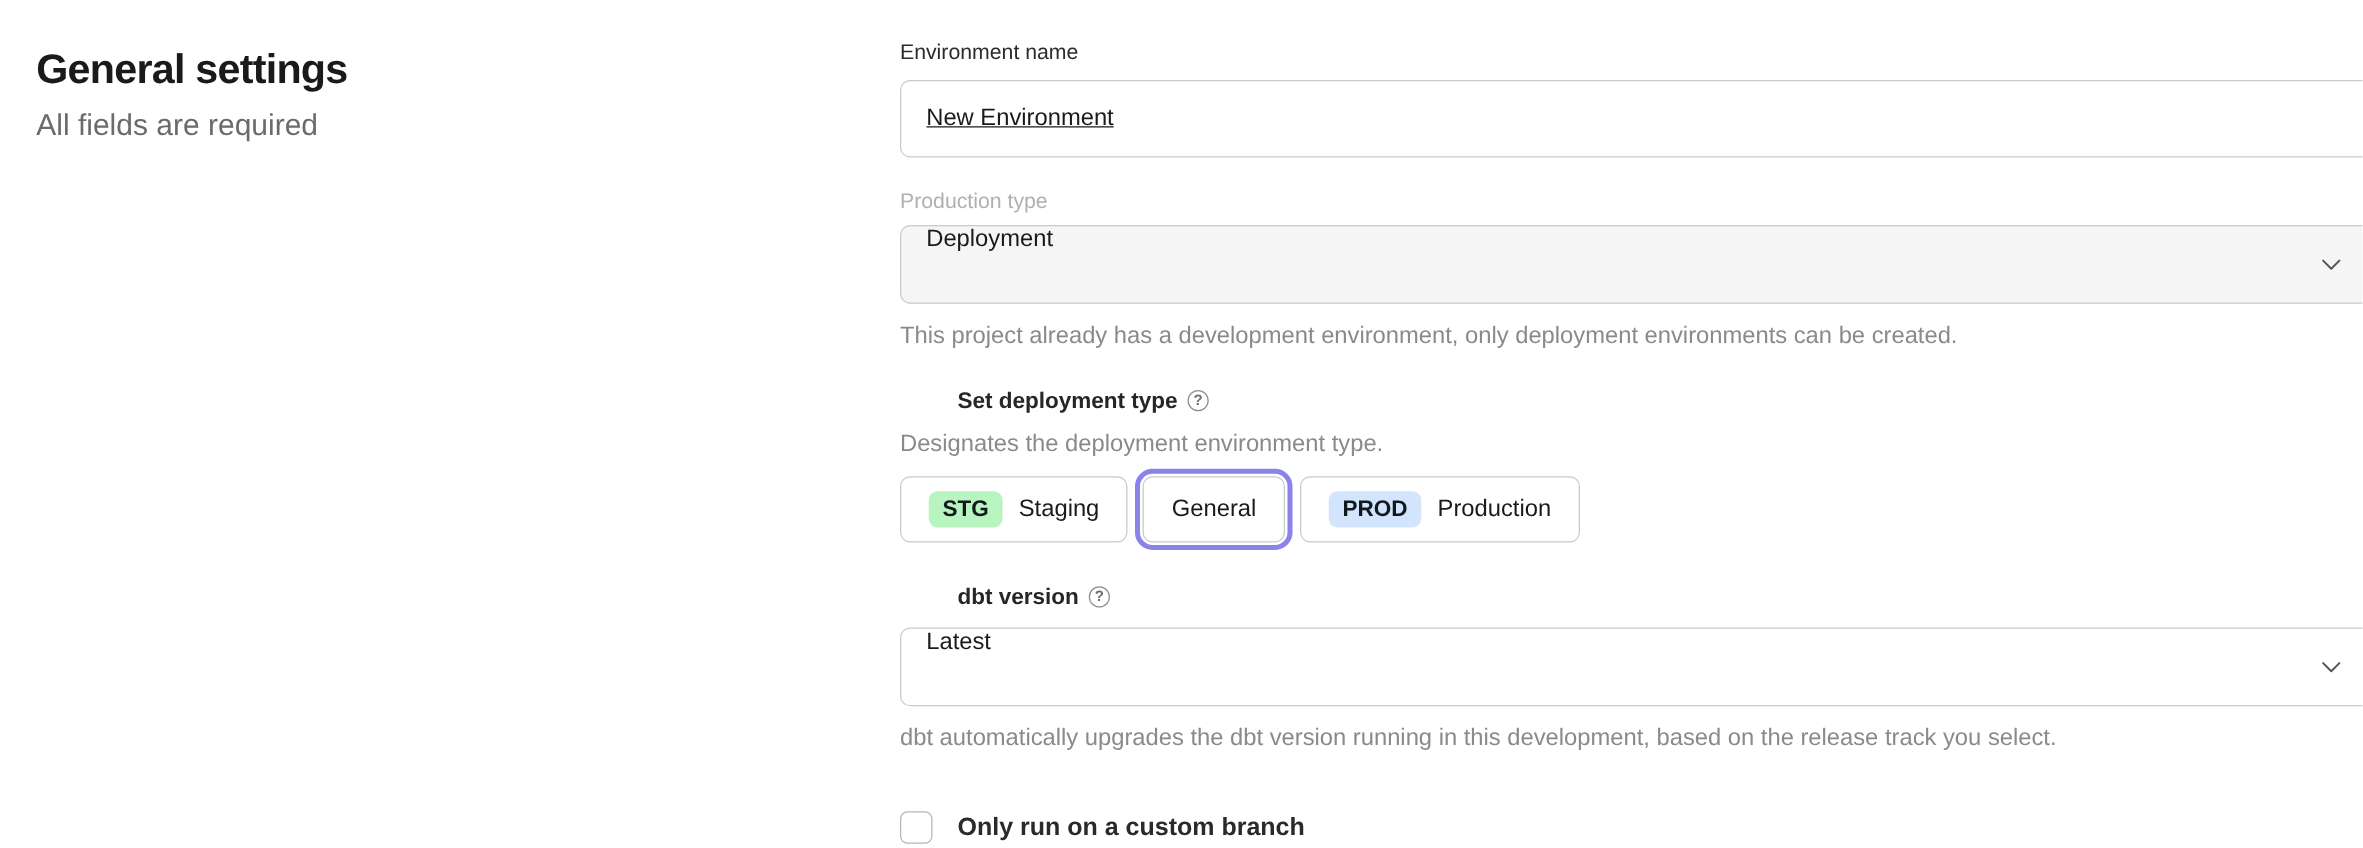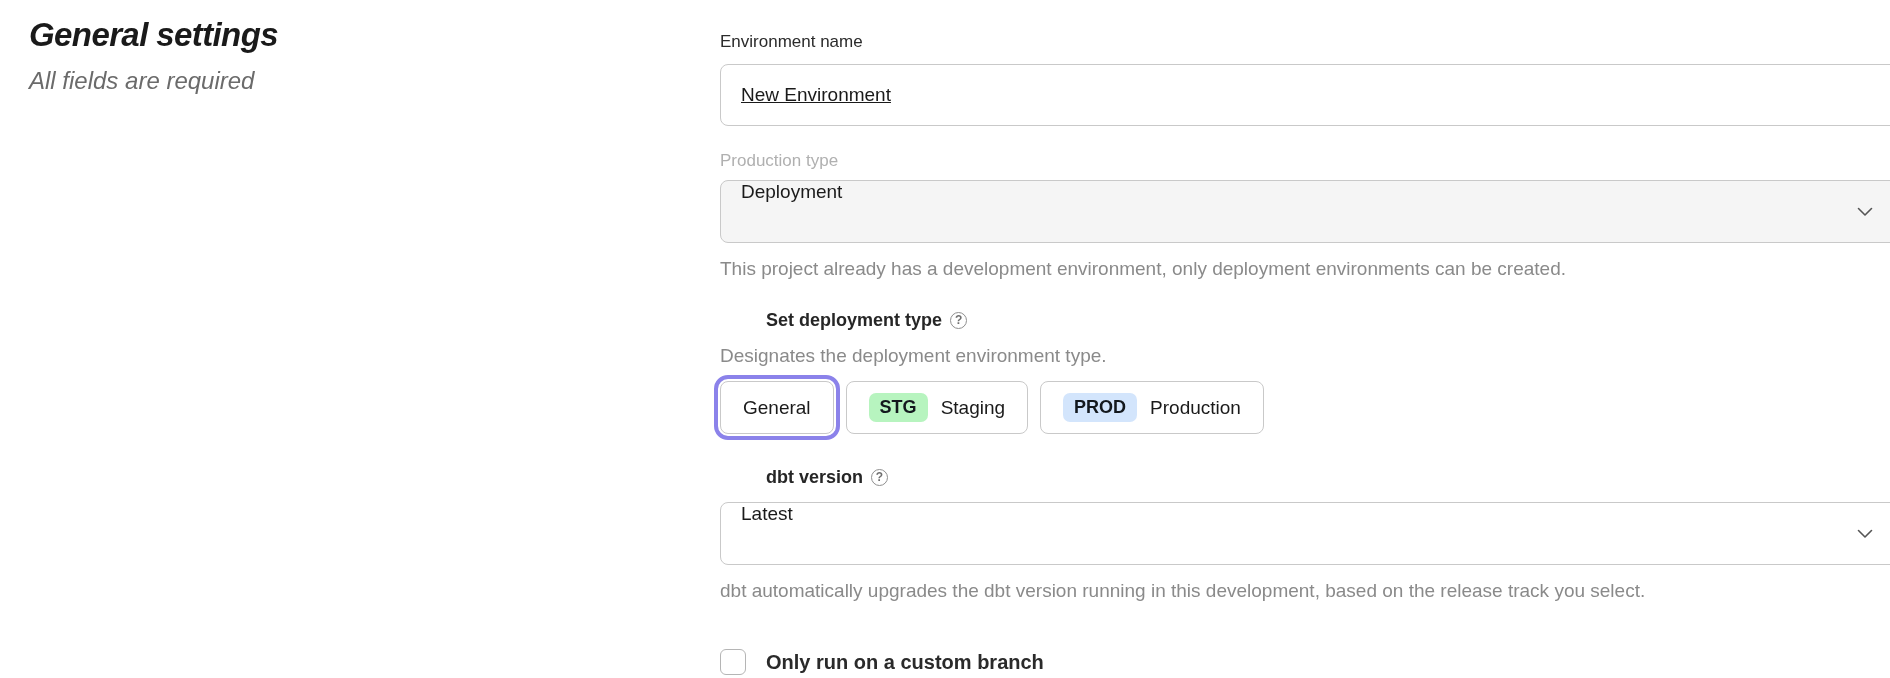--- a/index.html
+++ b/index.html
@@ -11,21 +11,21 @@
     --helper-text:#8a8a8a;
   }
   *{box-sizing:border-box;}
   html,body{margin:0;padding:0;}
   body{
     width:1890px;height:678px;position:relative;background:#ffffff;
     font-family:"Liberation Sans","DejaVu Sans",sans-serif;color:#1f1f1f;
     overflow:hidden;
   }
   
-  .left-col{position:absolute;left:29px;top:16px;width:560px;font-style:italic;}
+  .left-col{position:absolute;left:29px;top:36px;width:560px;}
   .page-title{font-size:33px;font-weight:700;letter-spacing:-0.6px;line-height:38px;margin:0 0 16px 0;color:#1a1a1a;}
   .page-subtitle{font-size:24px;line-height:22px;color:#6b6b6b;}
 
   
   .form-col{position:absolute;left:720px;top:30px;width:1178px;}
 
   .field-label{font-size:17px;line-height:24px;color:#2b2b2b;margin-bottom:10px;}
   .field-label.disabled{color:#b0b0b0;margin-bottom:6px;line-height:26px;}
 
   .text-input{
@@ -104,26 +104,26 @@
   </div>
   <div class="helper mt mb-lg">This project already has a development environment, only deployment environments can be created.</div>
 
   <div class="section-label-row">
     <span class="section-label">Set deployment type</span>
     <span class="help-icon"></span>
   </div>
   <div class="section-desc">Designates the deployment environment type.</div>
 
   <div class="seg-row">
-    <button class="seg-btn selected">
-      <span>General</span>
-    </button>
     <button class="seg-btn">
       <span class="seg-badge green">STG</span>
       <span>Staging</span>
+    </button>
+    <button class="seg-btn selected">
+      <span>General</span>
     </button>
     <button class="seg-btn">
       <span class="seg-badge blue">PROD</span>
       <span>Production</span>
     </button>
   </div>
 
   <div class="section-label-row dbt-version-row">
     <span class="section-label">dbt version</span>
     <span class="help-icon"></span>

